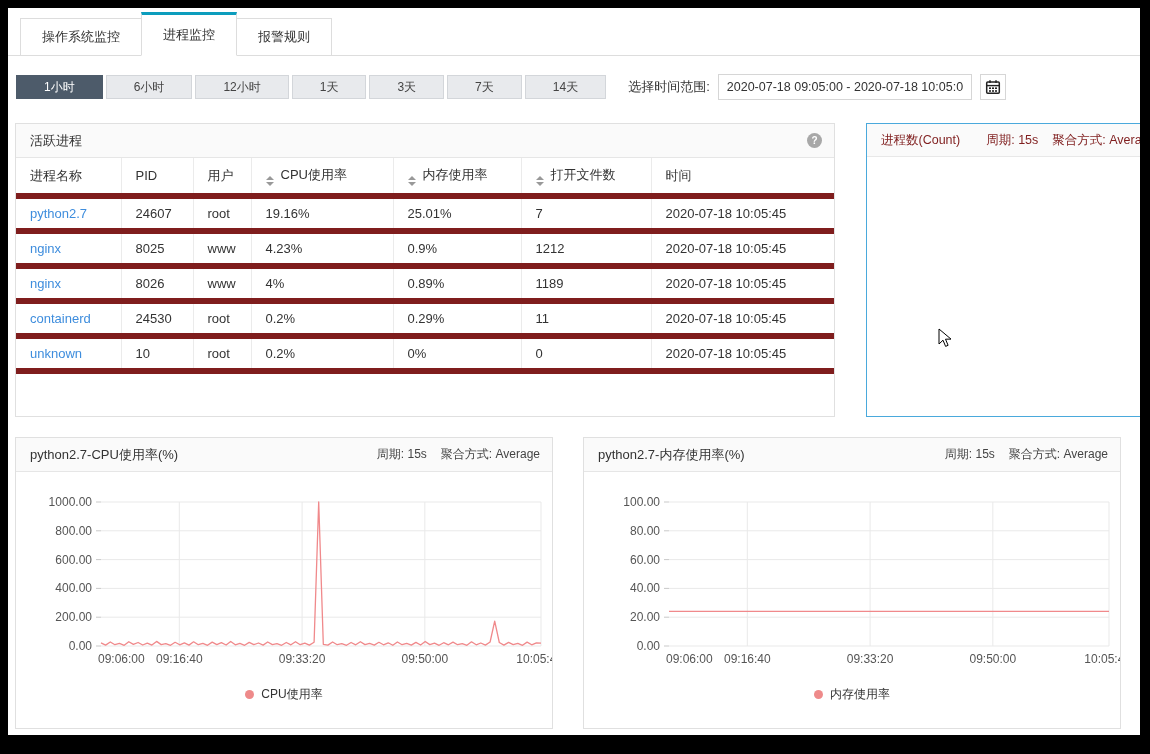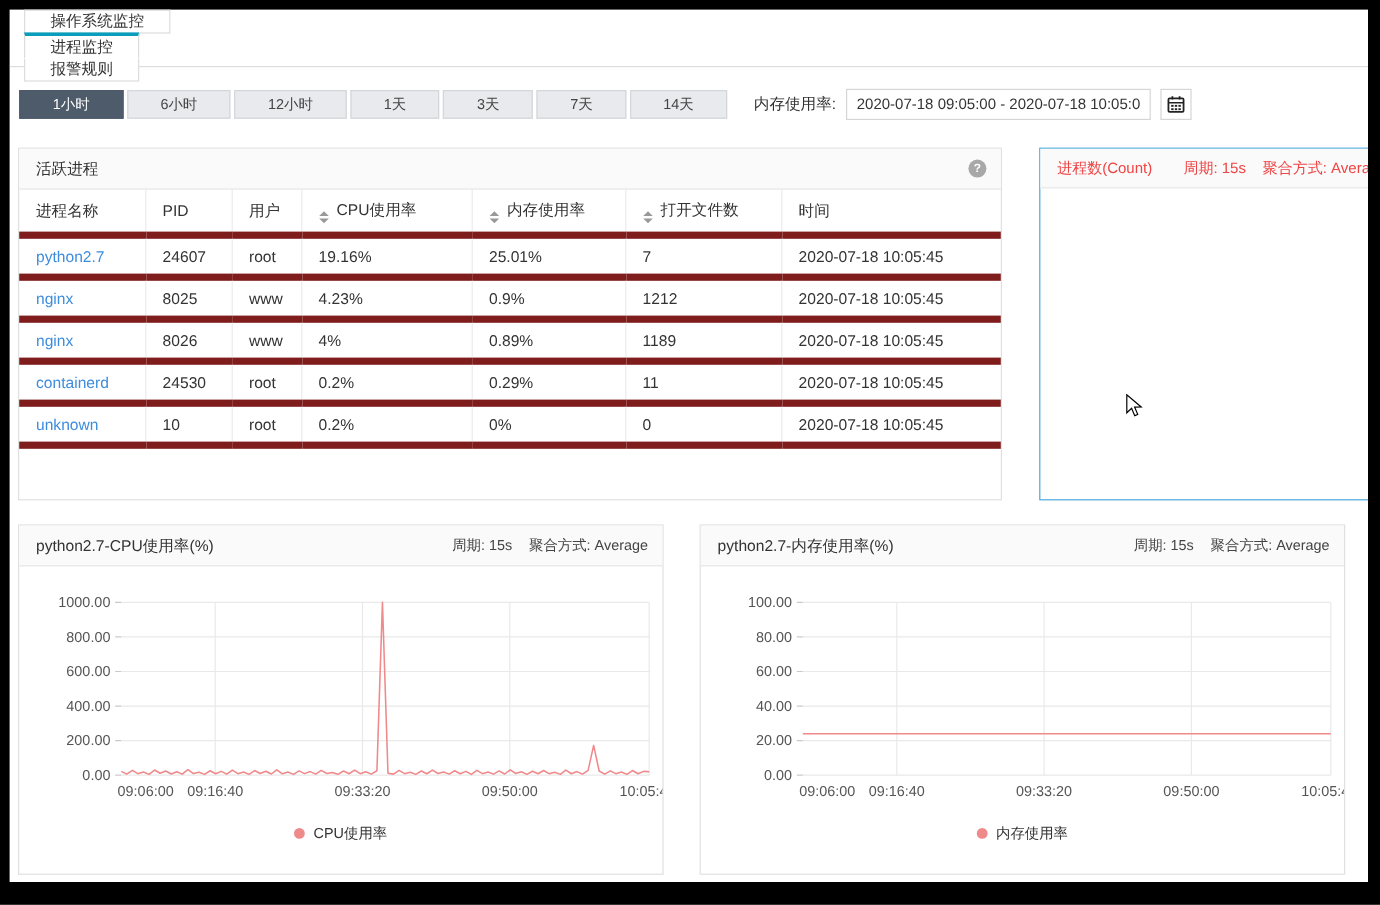--- a/index.html
+++ b/index.html
@@ -9,21 +9,21 @@
     width: 1150px; height: 754px; position: relative; overflow: hidden;
   }
   .screen {
     position: absolute; left: 8px; top: 8px; width: 1132px; height: 727px;
     background: #fff; overflow: hidden;
   }
   
   .tabbar {
     position: absolute; left: 0; top: 0; width: 100%; height: 48px;
     border-bottom: 1px solid #ddd;
-    display: flex; align-items: flex-start; padding-left: 12px; flex-direction: column;
+    display: flex; align-items: flex-end; padding-left: 12px;
   }
   .tab {
     height: 38px; border: 1px solid #ddd; border-bottom: 1px solid #ddd;
     background: #fff; color: #333; font-size: 13px;
     display: flex; align-items: center; padding: 0 21px;
     margin-bottom: -1px; margin-right: -1px; cursor: pointer; position: relative;
   }
   .tab.active {
     height: 44px; border-top: 3px solid #0c9dbd; border-bottom: 1px solid #fff;
     z-index: 2; background: #fff;
@@ -76,21 +76,21 @@
   .sort {
     display: inline-flex; flex-direction: column; gap: 2px;
     margin-right: 7px; vertical-align: -1px;
   }
   .sort i { width: 0; height: 0; border-left: 4px solid transparent; border-right: 4px solid transparent; }
   .sort .up { border-bottom: 4px solid #999; }
   .sort .dn { border-top: 4px solid #999; }
   
   #count-panel { left: 858px; top: 115px; width: 320px; height: 294px; border: 1px solid #4aa9dc; }
   #count-panel .card-header { height: 33px; background: #fafafa; border-bottom: 1px solid #e8e8e8; font-size: 12.5px; }
-  .hdr-meta { font-size: 12.5px; color: #ef4444; }
+  .hdr-meta { font-size: 12.5px; color: #7f1d1d; }
   #count-panel .hdr-meta:nth-child(2) { margin-left: 26px; }
   #count-panel .hdr-meta:nth-child(3) { margin-left: 14px; }
   
   .chart-card { width: 538px; height: 292px; top: 429px; }
   #cpu-card { left: 7px; } #mem-card { left: 575px; }
   .chart-card .card-header { justify-content: space-between; }
   .chart-hdr-right { font-size: 12px; color: #444; display: flex; gap: 14px; }
   .chart-svg { display: block; margin-top: 8px; }
   .legend { display: flex; justify-content: center; align-items: center; gap: 7px; margin-top: 14px; }
   .legend-dot { width: 9px; height: 9px; border-radius: 50%; background: #ee8a8a; }
@@ -111,21 +111,21 @@
   <div class="toolbar">
     <div class="btn-group">
       <button class="tbtn active">1小时</button>
       <button class="tbtn">6小时</button>
       <button class="tbtn">12小时</button>
       <button class="tbtn">1天</button>
       <button class="tbtn">3天</button>
       <button class="tbtn">7天</button>
       <button class="tbtn">14天</button>
     </div>
-    <span class="picker-label">内存使用率:</span>
+    <span class="picker-label">选择时间范围:</span>
     <input class="time-input" type="text" value="2020-07-18 09:05:00 - 2020-07-18 10:05:00" style="">
     <button class="cal-btn">
       <svg width="16" height="16" viewBox="0 0 16 16">
         <rect x="1.7" y="3" width="12.6" height="11.3" rx="1" fill="none" stroke="#222" stroke-width="1.5"></rect>
         <line x1="1.7" y1="6.6" x2="14.3" y2="6.6" stroke="#222" stroke-width="1.4"></line>
         <line x1="5" y1="1.2" x2="5" y2="4" stroke="#222" stroke-width="1.5"></line>
         <line x1="11" y1="1.2" x2="11" y2="4" stroke="#222" stroke-width="1.5"></line>
         <rect x="4" y="8.4" width="2" height="1.6" fill="#222"></rect>
           <rect x="7" y="8.4" width="2" height="1.6" fill="#222"></rect>
           <rect x="10" y="8.4" width="2" height="1.6" fill="#222"></rect>

